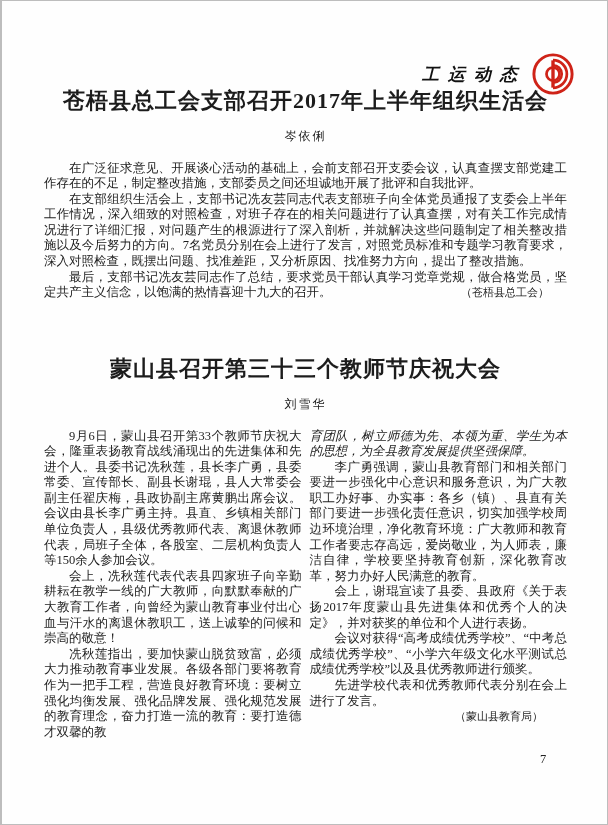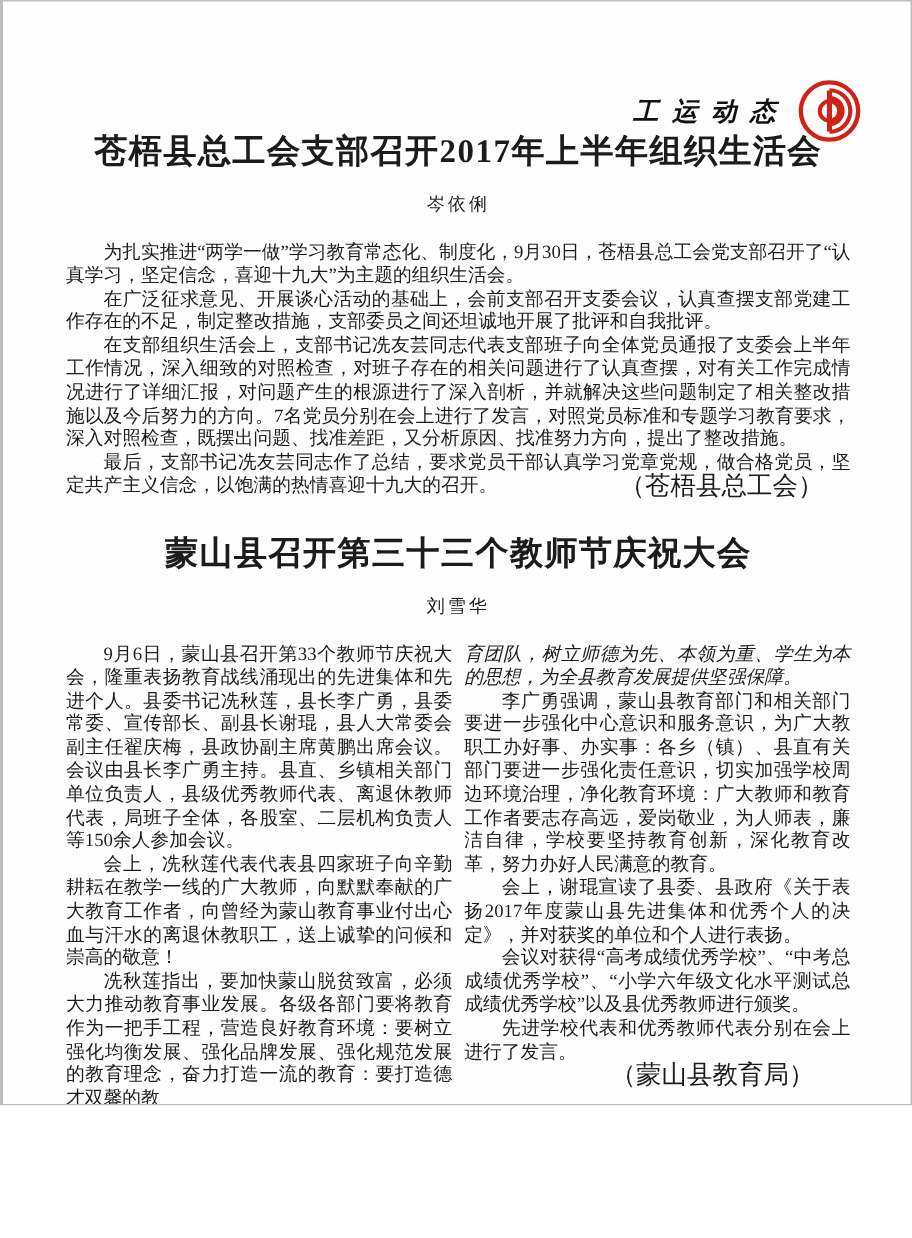--- a/index.html
+++ b/index.html
@@ -1,18 +1,18 @@
 <!DOCTYPE html>
 <html><head>
 <meta charset="utf-8">
 <style>
   html,body { margin:0; padding:0; background:#ffffff; }
   .page {
     position:relative;
-    width:608px; height:737px;
+    width:608px; height:825px;
     box-sizing:border-box;
     background:#fefefe;
     border:1px solid #bdbdbd;
     border-left-width:2px;
     overflow:hidden;
     font-family:"Liberation Serif","DejaVu Serif",serif;
     color:#1c1c1c;
   }
   .masthead {
     position:absolute; top:52px; right:33px;
@@ -35,21 +35,21 @@
   .article-author {
     text-align:center; font-size:12px; margin-top:13px;
     letter-spacing:2px;
   }
   .article-body {
     margin-top:16px;
     font-size:12.5px; line-height:15.6px;
   }
   .para { margin:0; text-indent:2em; text-align:justify; }
   .para.noindent { text-indent:0;font-style:italic; }
-  .attribution { font-size:17px; line-height:15.6px; text-align:right; }
+  .attribution { font-size:11px; line-height:15.6px; text-align:right; }
   .attr-1 { margin-top:-15.6px; padding-right:18px; }
   .attr-2 { padding-right:24px; }
   .columns { display:flex; gap:8px; margin-top:16px; }
   .col { flex:1 1 0; min-width:0; font-size:12.5px; line-height:15.6px; }
   .page-number {
     position:absolute; top:751px; left:538px;
     font-size:12.5px; color:#222;
   }
 </style>
 </head>
@@ -67,21 +67,20 @@
         <circle cx="20" cy="20" r="6.2" fill="none" stroke="#cf2318" stroke-width="2.6"></circle>
         <rect x="18.4" y="7" width="3.2" height="26" fill="#cf2318"></rect>
       </svg>
     </span>
   </div>
 
   <section class="article article-1">
     <h1 class="article-title">苍梧县总工会支部召开2017年上半年组织生活会</h1>
     <div class="article-author">岑依俐</div>
     <div class="article-body">
-        <p class="para">为扎实推进“两学一做”学习教育常态化、制度化，9月30日，苍梧县总工会党支部召开了“认真学习，坚定信念，喜迎十九大”为主题的组织生活会。</p>
         <p class="para">在广泛征求意见、开展谈心活动的基础上，会前支部召开支委会议，认真查摆支部党建工作存在的不足，制定整改措施，支部委员之间还坦诚地开展了批评和自我批评。</p>
         <p class="para">在支部组织生活会上，支部书记冼友芸同志代表支部班子向全体党员通报了支委会上半年工作情况，深入细致的对照检查，对班子存在的相关问题进行了认真查摆，对有关工作完成情况进行了详细汇报，对问题产生的根源进行了深入剖析，并就解决这些问题制定了相关整改措施以及今后努力的方向。7名党员分别在会上进行了发言，对照党员标准和专题学习教育要求，深入对照检查，既摆出问题、找准差距，又分析原因、找准努力方向，提出了整改措施。</p>
         <p class="para">最后，支部书记冼友芸同志作了总结，要求党员干部认真学习党章党规，做合格党员，坚定共产主义信念，以饱满的热情喜迎十九大的召开。</p>
       </div>
     <div class="attribution attr-1">（苍梧县总工会）</div>
   </section>
 
   <section class="article article-2">
     <h1 class="article-title">蒙山县召开第三十三个教师节庆祝大会</h1>
     <div class="article-author">刘雪华</div>

